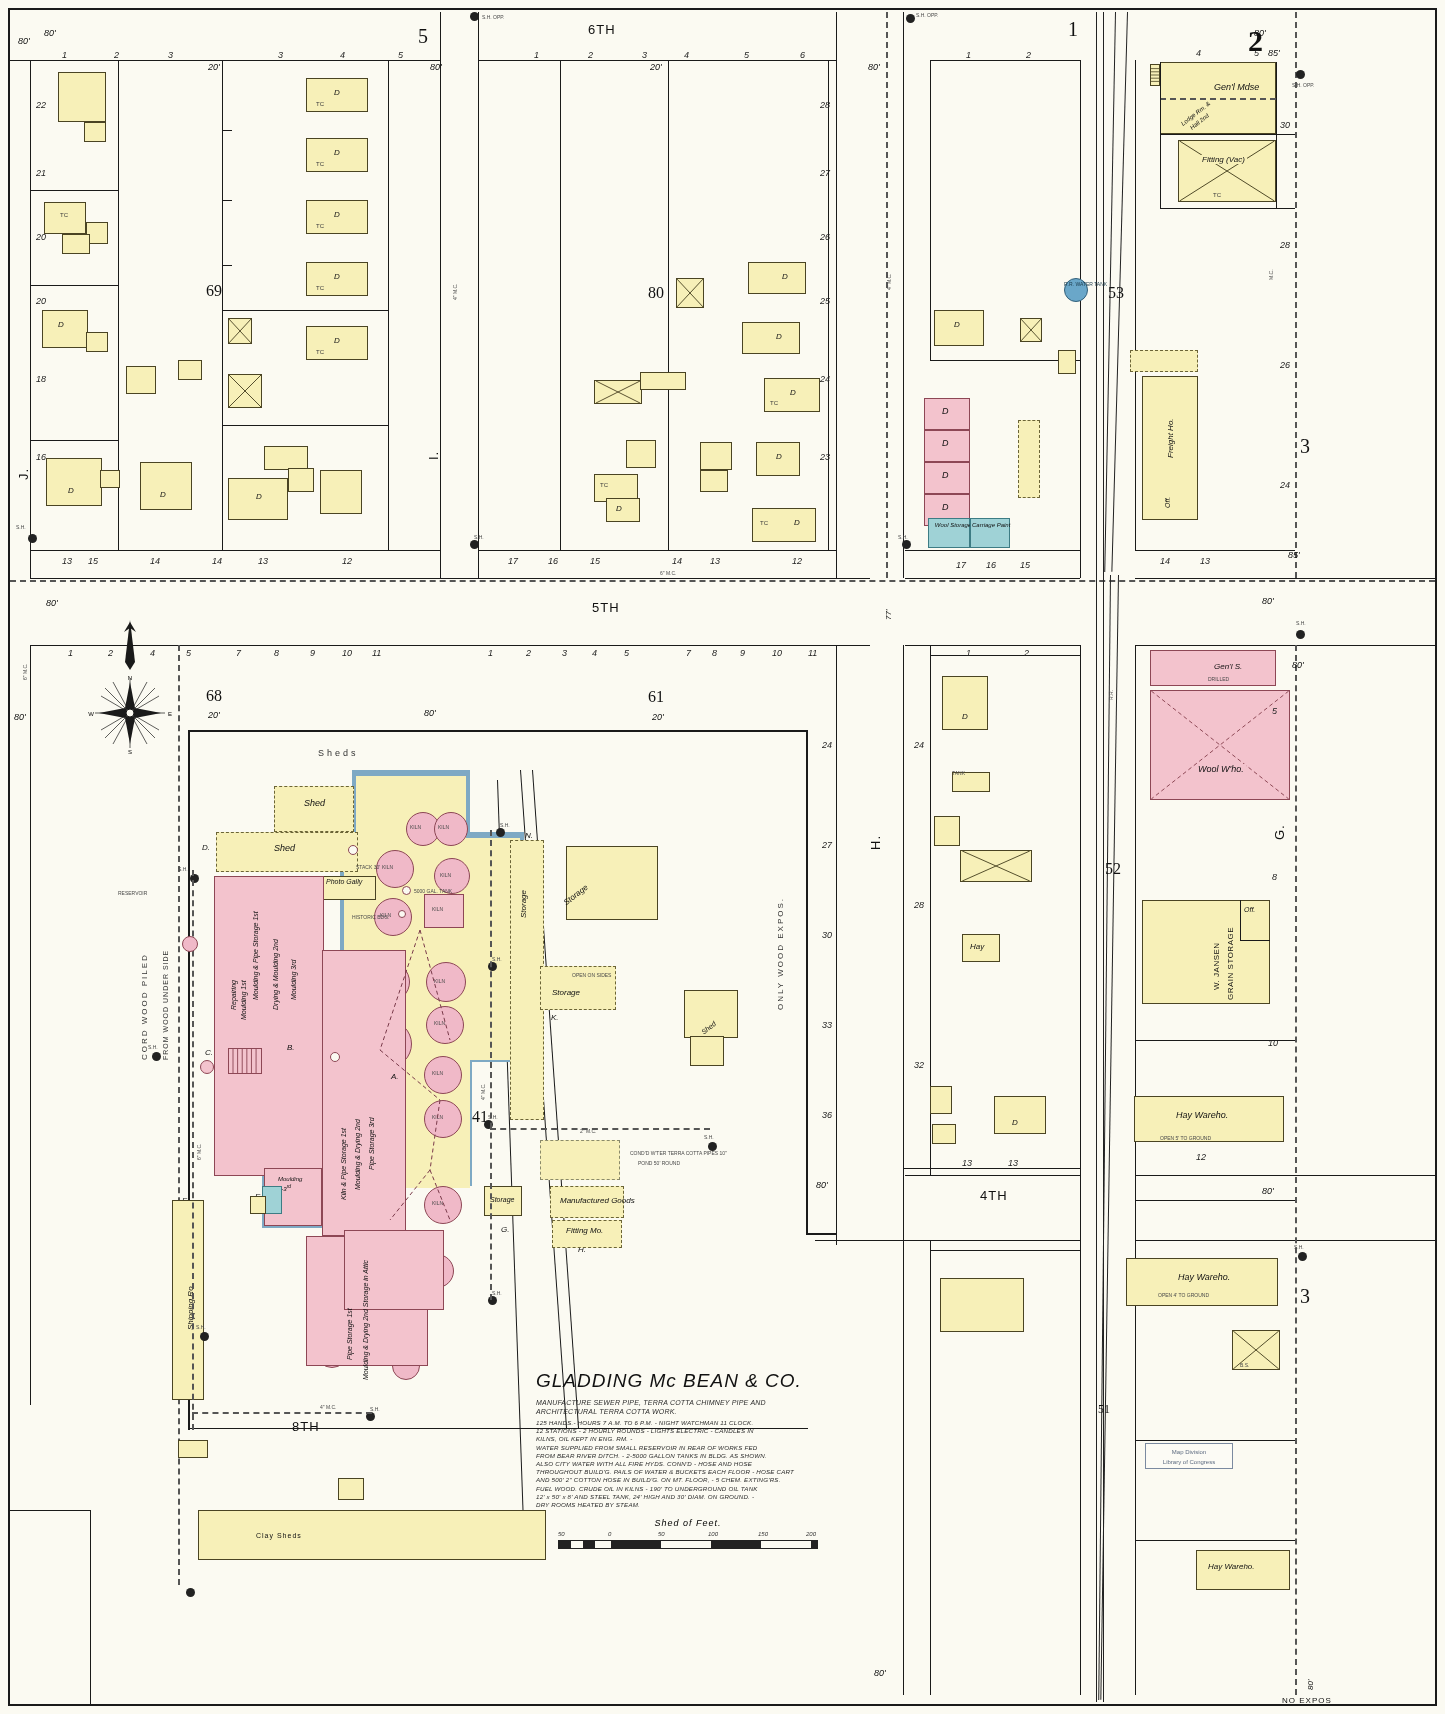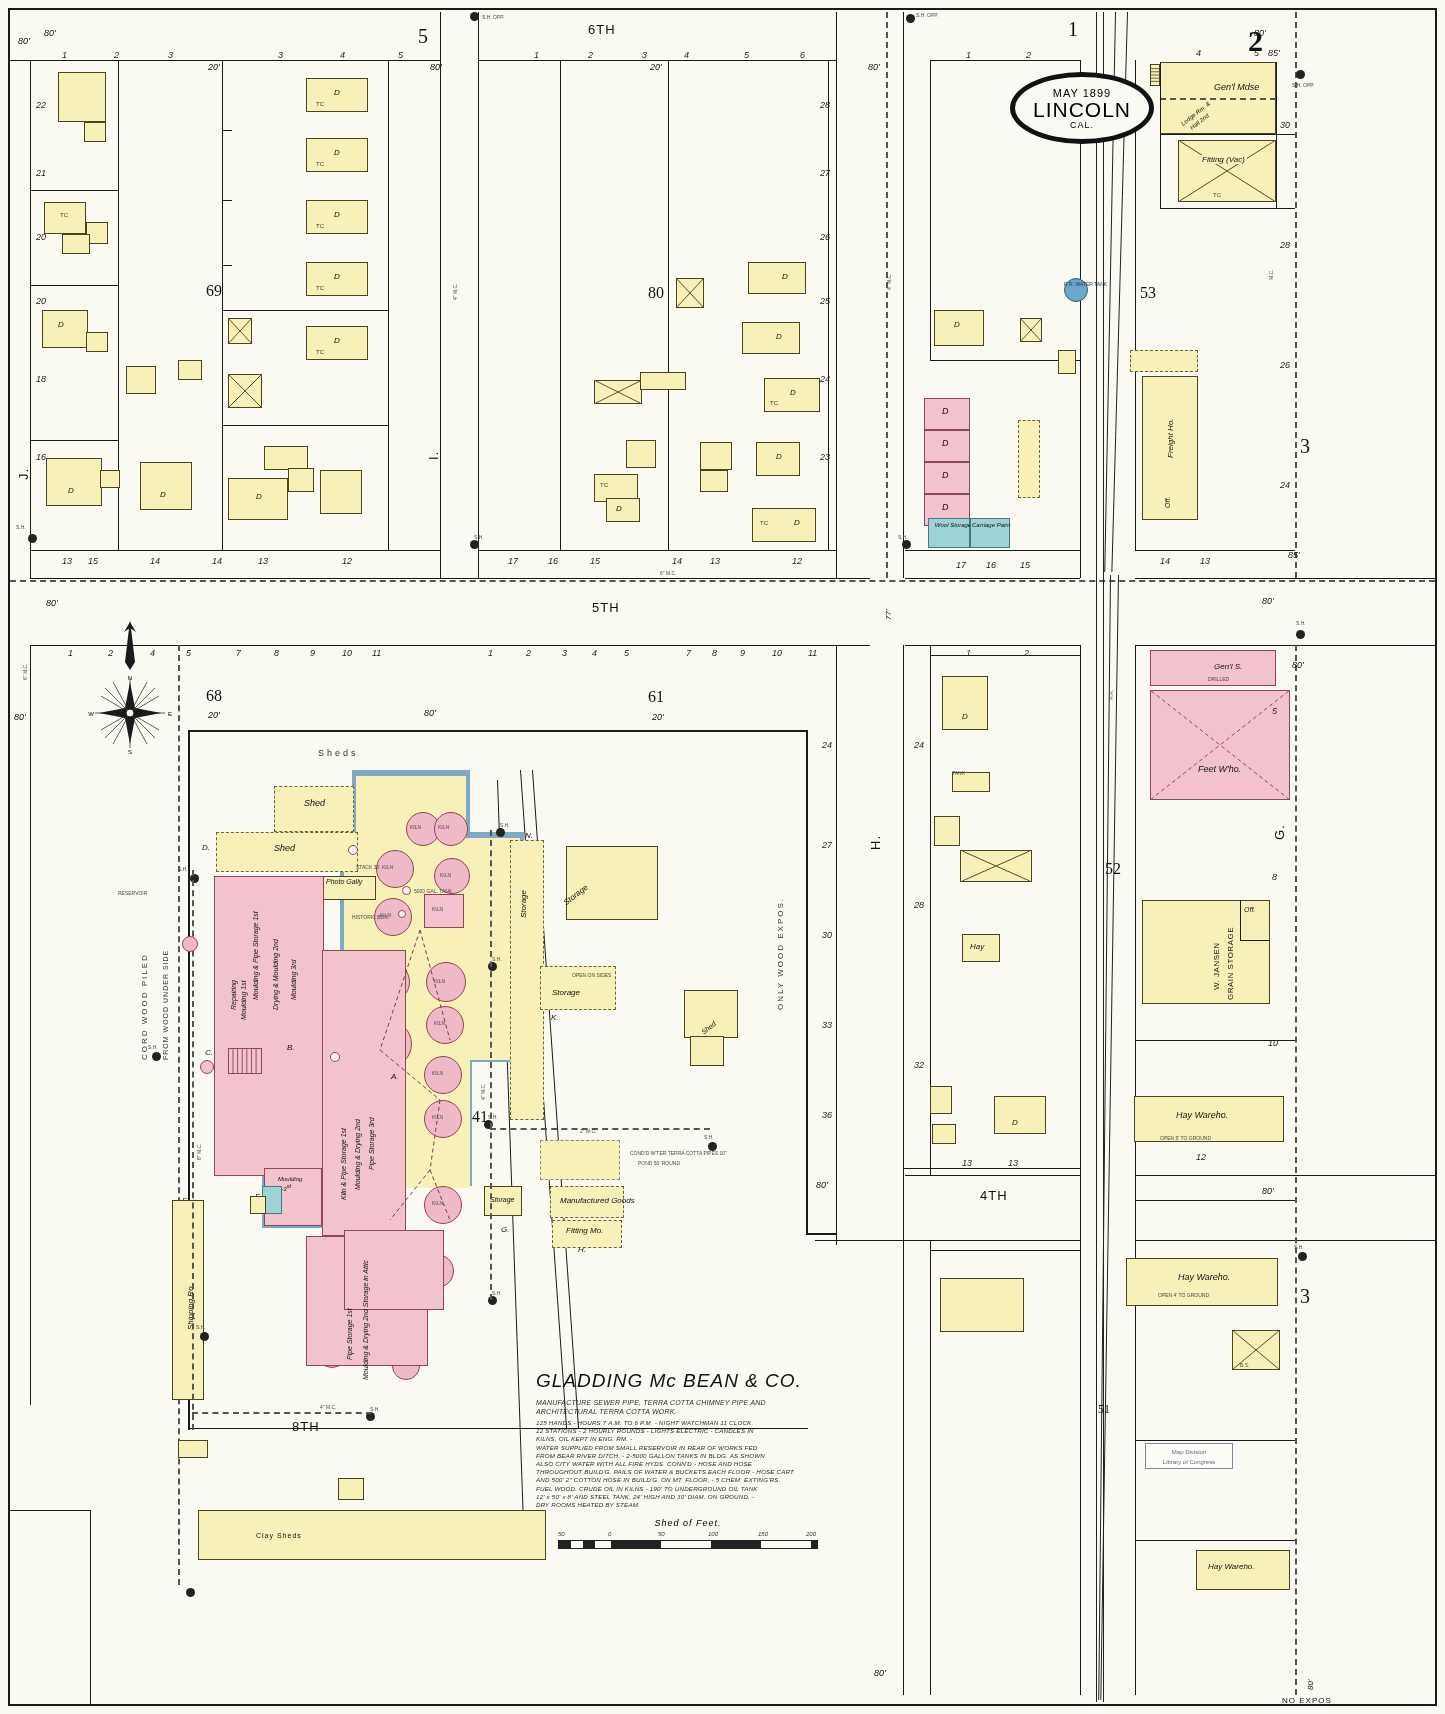--- a/index.html
+++ b/index.html
@@ -113,35 +113,30 @@
   <div class="rail" style="left:1127px;top:12px;height:560px;transform:rotate(1.6deg);transform-origin:top;"></div>
   <div class="rail" style="left:1110px;top:575px;height:1125px;transform:rotate(0.6deg);transform-origin:top;"></div>
   <div class="rail" style="left:1118px;top:575px;height:1125px;transform:rotate(0.9deg);transform-origin:top;"></div>
   <span class="lbl xtiny rot90" style="left:1108px;top:700px;">R.R.</span>
 
   <div class="ln" style="left:520px;top:770px;width:1px;height:660px;transform:rotate(-4deg);transform-origin:top;"></div>
   <div class="ln" style="left:532px;top:770px;width:1px;height:660px;transform:rotate(-4deg);transform-origin:top;"></div>
   <div class="ln" style="left:497px;top:780px;width:1px;height:760px;transform:rotate(-2deg);transform-origin:top;"></div>
   <span class="lbl xtiny rot90" style="left:527px;top:1100px;">SCALE TRACK</span>
 
-  <div id="cartouche">
-    <div class="c1">MAY 1899</div>
-    <div class="c2">LINCOLN</div>
-    <div class="c3">CAL.</div>
-  </div>
 
   <span class="bignum" style="left:418px;top:25px;">5</span>
   <span class="bignum" style="left:1068px;top:18px;">1</span>
   <span class="bignum" style="left:1248px;top:24px;font-size:30px;font-weight:bold;">2</span>
   <span class="bignum" style="left:1300px;top:435px;">3</span>
   <span class="bignum" style="left:1300px;top:1285px;">3</span>
 
   <span class="bignum" style="left:206px;top:282px;font-size:16px;">69</span>
   <span class="bignum" style="left:648px;top:284px;font-size:16px;">80</span>
-  <span class="bignum" style="left:1140px;top:284px;font-size:16px;">53</span>
+  <span class="bignum" style="left:1108px;top:284px;font-size:16px;">53</span>
   <span class="bignum" style="left:206px;top:687px;font-size:16px;">68</span>
   <span class="bignum" style="left:648px;top:688px;font-size:16px;">61</span>
   <span class="bignum" style="left:1105px;top:860px;font-size:16px;">52</span>
   <span class="bignum" style="left:472px;top:1108px;font-size:16px;">41</span>
   <span class="bignum" style="left:1098px;top:1402px;font-size:12px;">51</span>
 
   <span class="streetname" style="left:588px;top:22px;">6TH</span>
   <span class="streetname" style="left:592px;top:600px;">5TH</span>
   <span class="streetname" style="left:980px;top:1188px;">4TH</span>
   <span class="streetname" style="left:292px;top:1419px;">8TH</span>
@@ -319,21 +314,21 @@
 
   <div class="blk pnk" style="left:1150px;top:650px;width:126px;height:36px;"></div>
   <span class="lbl ital" style="left:1214px;top:662px;font-size:8px;">Gen'l S.</span>
   <span class="lbl xtiny" style="left:1208px;top:676px;">DRILLED</span>
   <div class="blk pnk" style="left:1150px;top:690px;width:140px;height:110px;">
     <svg width="100%" height="100%" viewBox="0 0 140 110">
         <line x1="0" y1="0" x2="140" y2="110" stroke="#8d4755" stroke-width="1" stroke-dasharray="4 3"></line>
         <line x1="140" y1="0" x2="0" y2="110" stroke="#8d4755" stroke-width="1" stroke-dasharray="4 3"></line>
       </svg>
   </div>
-  <span class="lbl ital" style="left:1196px;top:764px;font-size:9px;background:#f3c3cd;padding:0 2px;">Feet W'ho.</span>
+  <span class="lbl ital" style="left:1196px;top:764px;font-size:9px;background:#f3c3cd;padding:0 2px;">Wool W'ho.</span>
 
   <div class="blk yel" style="left:1142px;top:900px;width:128px;height:104px;"></div>
   <span class="lbl rot90" style="left:1212px;top:990px;font-size:8px;letter-spacing:.5px;">W. JANSEN</span>
   <span class="lbl rot90" style="left:1226px;top:1000px;font-size:8px;letter-spacing:.5px;">GRAIN STORAGE</span>
   <span class="lbl ital" style="left:1244px;top:906px;font-size:7px;">Off.</span>
   <div class="ln vline" style="left:1240px;top:900px;height:40px;"></div>
   <div class="ln hline" style="left:1240px;top:940px;width:30px;"></div>
 
   <div class="blk yel" style="left:1134px;top:1096px;width:150px;height:46px;"></div>
   <span class="lbl ital" style="left:1176px;top:1110px;font-size:9px;">Hay Wareho.</span>

